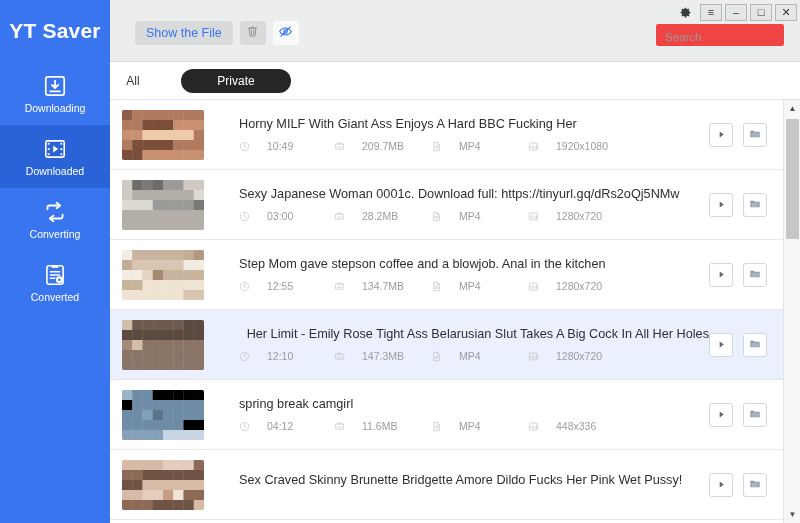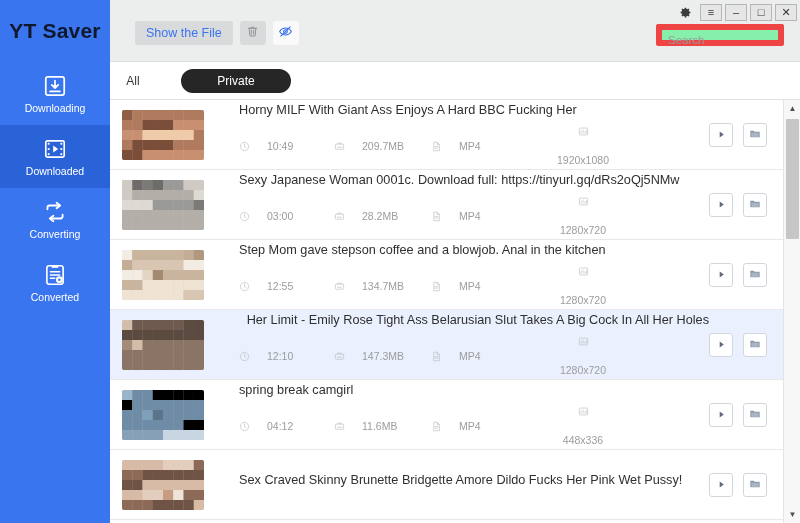--- a/index.html
+++ b/index.html
@@ -23,21 +23,21 @@
     background: #3a75f0;
     flex: 0 0 110px;
     position: relative;
     overflow: hidden;
   }
   .brand {
     height: 62px;
     display: flex;
     align-items: center;
     justify-content: center;
-    color: #0f172a;
+    color: #ffffff;
     font-size: 21px;
     font-weight: bold;
     letter-spacing: 0.2px;
   }
   .nav-item {
     height: 63px;
     display: flex;
     flex-direction: column;
     align-items: center;
     justify-content: center;
@@ -117,22 +117,22 @@
     background: #d9dadc;
     border-radius: 3px;
     display: flex; align-items: center; justify-content: center;
     cursor: pointer;
   }
   .btn-icon-sq.light { background: #fafafa; }
   .search-box {
     position: absolute;
     right: 16px; top: 24px;
     width: 128px; height: 22px;
-    background: #86efac;
-    border: 6px solid #ef4444;
+    background: #ef4444;
+    border: 3px solid #ef4444;
     border-radius: 2px;
     margin-left: 12px;
   }
   .search-box input {
     width: 100%; height: 100%;
     border: 0; outline: 0;
     background: transparent;
     font-family: "Liberation Sans", sans-serif;
     font-size: 11.5px;
     color: #333;
@@ -218,21 +218,21 @@
     font-size: 10.5px;
   }
   .meta-item {
     display: flex;
     align-items: center;
     gap: 17px;
   }
   .meta-item.m-dur   { width: 95px; }
   .meta-item.m-size  { width: 97px; }
   .meta-item.m-fmt   { width: 97px; }
-  .meta-item.m-res   { width: 110px; flex-direction: column; }
+  .meta-item.m-res   { width: 110px; }
   .meta svg { display: block; opacity: .75; }
   .row-actions {
     flex: 0 0 auto;
     display: flex;
     align-items: center;
     gap: 10px;
     padding-right: 16px;
   }
   .act-btn {
     width: 24px; height: 24px;

